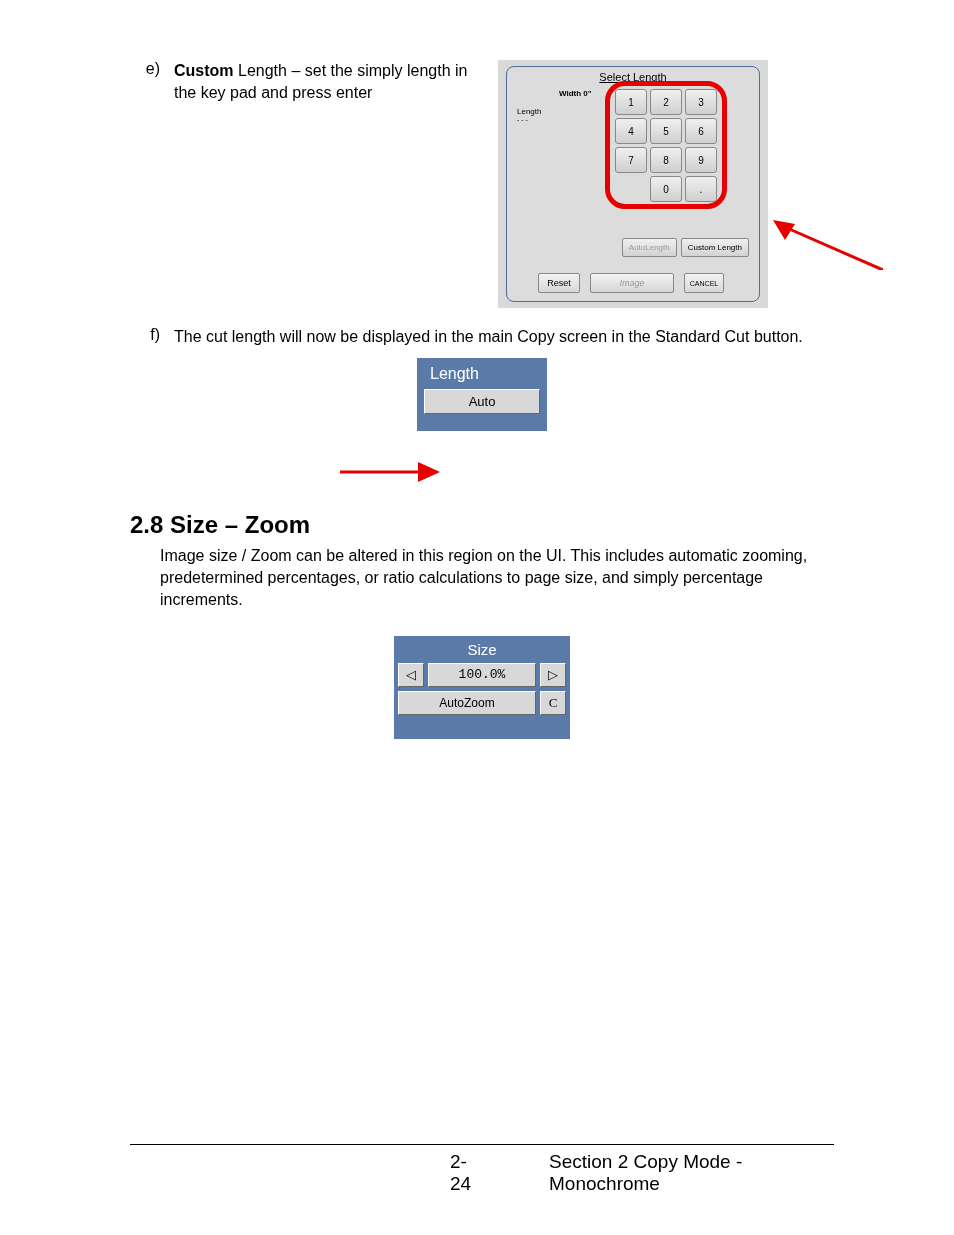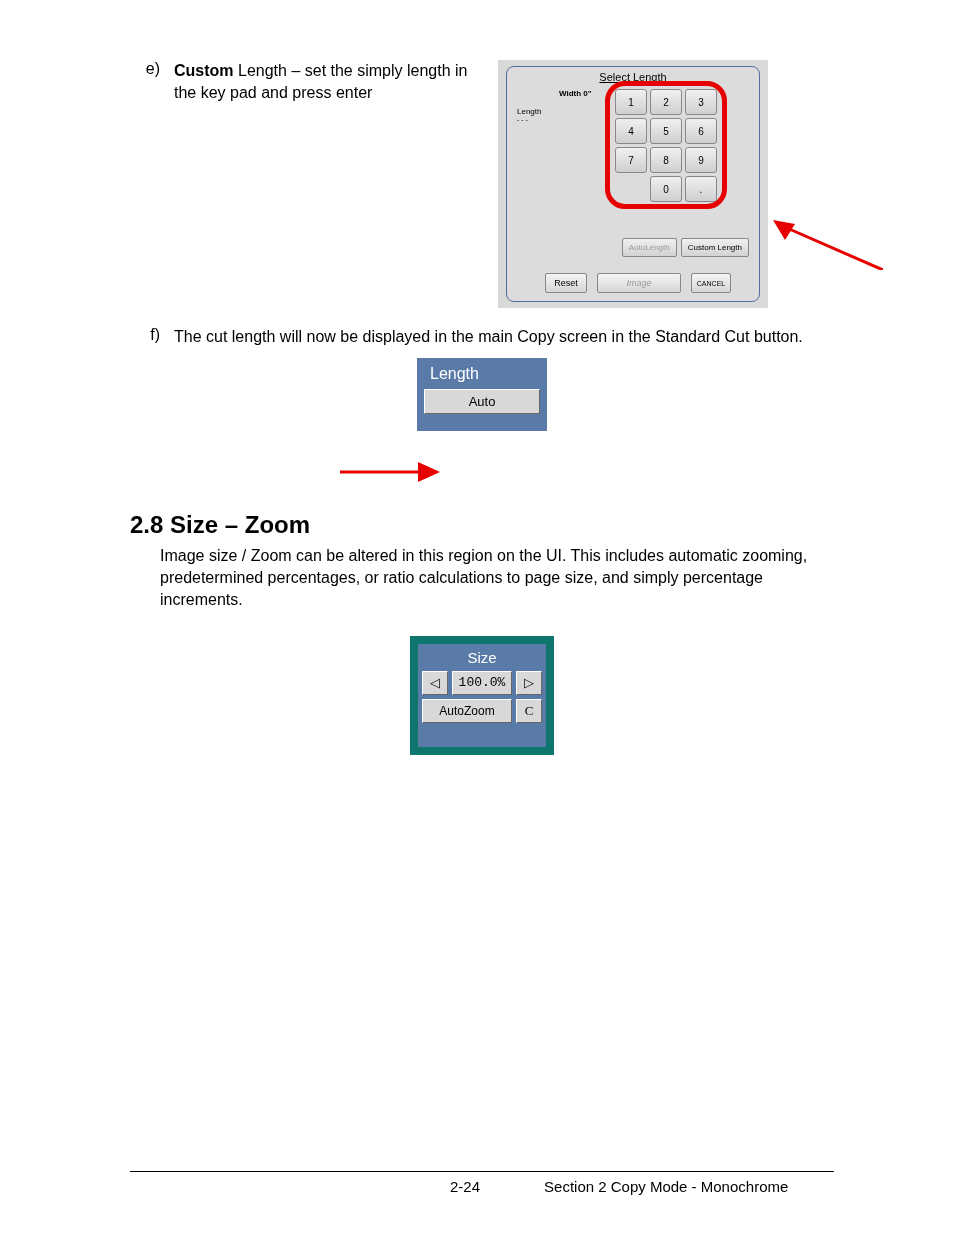--- a/index.html
+++ b/index.html
@@ -122,21 +122,21 @@
     padding: 4px 6px;
     border: 1px solid #888;
     background: linear-gradient(#f0f0f0, #d2d2d2);
     border-radius: 2px;
     cursor: pointer;
   }
   .chip.disabled { color: #9a9a9a; }
   .footer-btns {
     position: absolute;
     bottom: 8px;
-    left: 8px; right: 8px;
+    left: 1px; right: 8px;
     display: flex;
     align-items: flex-end;
   }
   .fbtn {
     font-size: 9px;
     border: 1px solid #888;
     background: linear-gradient(#f4f4f4, #d6d6d6);
     border-radius: 2px;
     display: flex;
     align-items: center;
@@ -207,23 +207,23 @@
     height: 40px;
     pointer-events: none;
   }
   
   .size-widget-wrap {
     display: flex;
     justify-content: center;
     margin-top: 24px;
   }
   .size-widget {
-    width: 144px;
+    width: 176px;
     background: #0f766e;
-    padding: 8px;
+    padding: 0;
   }
   .sw-inner {
     background: #5a7aa8;
     padding: 4px;
   }
   .sw-header {
     color: #fff;
     text-align: center;
     font-size: 15px;
     padding: 1px 0 5px 0;
@@ -258,21 +258,21 @@
     right: 120px;
     bottom: 40px;
   }
   .footer-rule {
     border: none;
     border-top: 1px solid #000;
     margin: 0 0 6px 0;
   }
   .footer-line {
     display: flex;
-    font-size: 15px;
+    font-size: 19px;
   }
   .footer-page { margin-left: 320px; }
   .footer-sec { margin-left: 64px; }
 </style>
 </head>
 <body>
 
 <div class="page">
 
   <div class="row-e">

